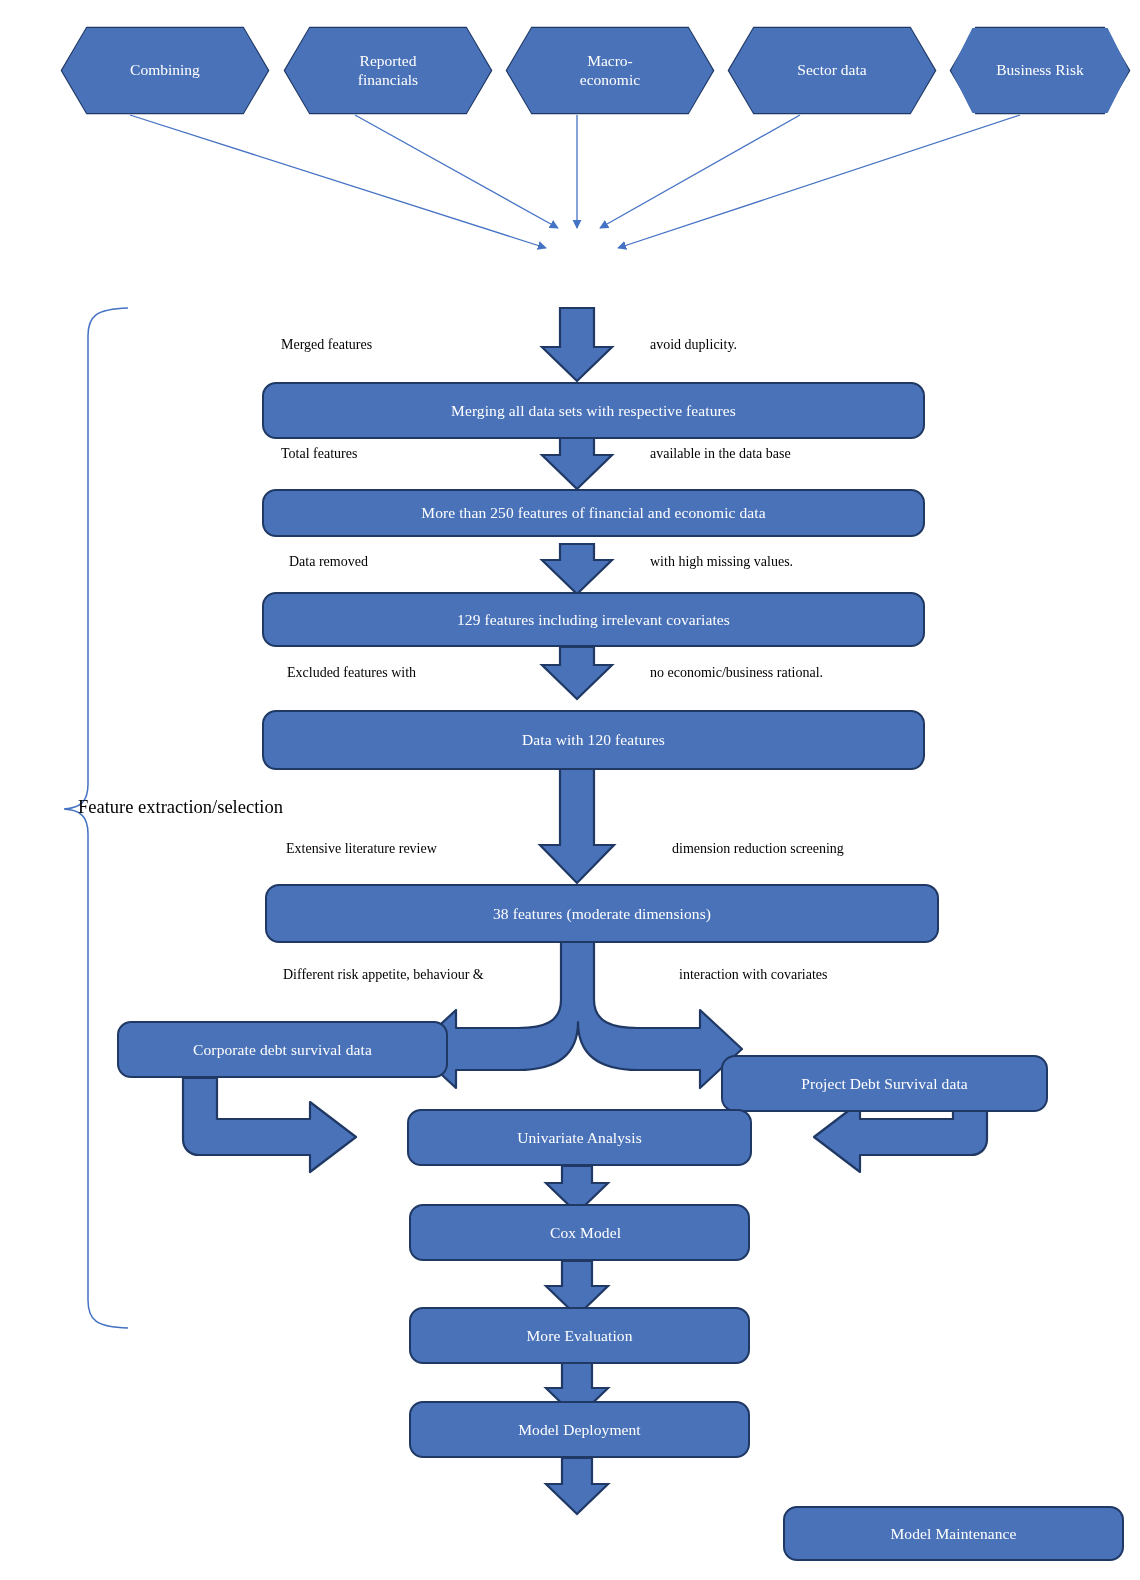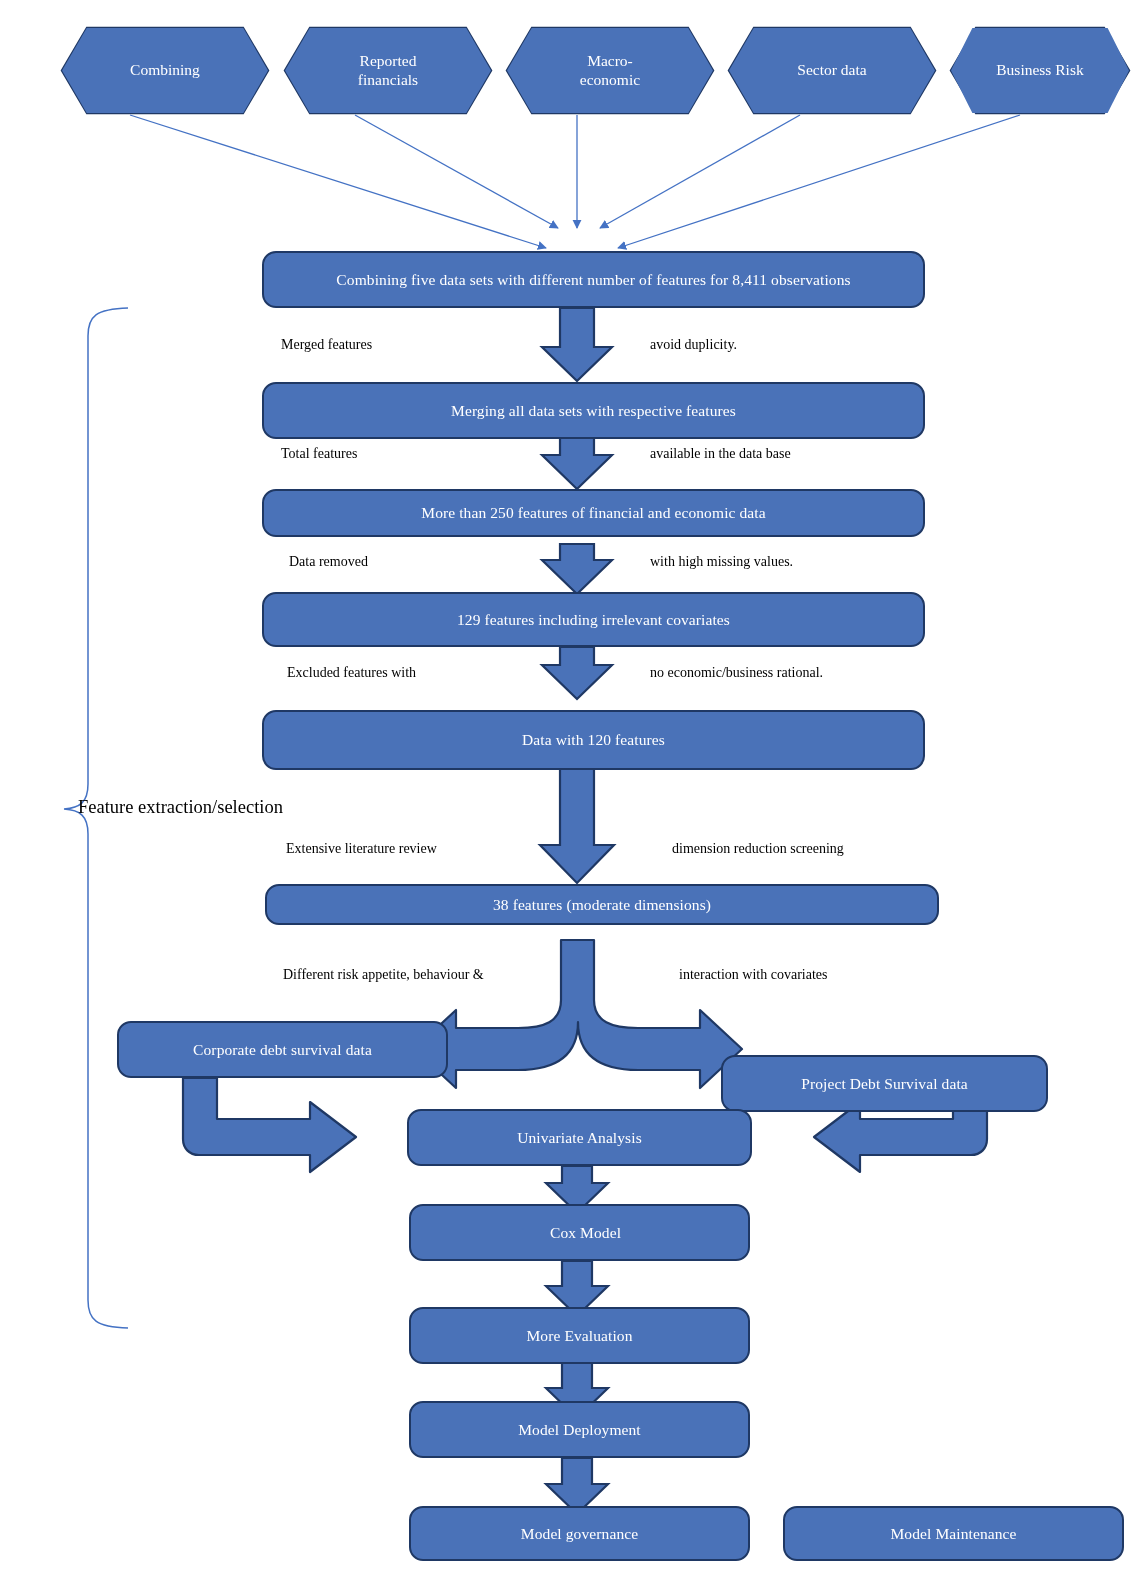--- a/index.html
+++ b/index.html
@@ -138,41 +138,38 @@
   <div class="hex" style="left:507px;top:28px;width:206px;height:85px;">
     <span class="ml">Macro-<br>economic</span>
   </div>
   <div class="hex" style="left:729px;top:28px;width:206px;height:85px;">
     <span>Sector data</span>
   </div>
   <div class="hex" style="left:951px;top:28px;width:178px;height:85px;">
     <span>Business Risk</span>
   </div>
 
-  <div class="box r14" style="left:262px;top:251px;width:663px;height:57px;">
-    <span>Combining five data sets with different number of features for 8,411 observations</span>
-  </div>
 
   <div class="box r14" style="left:262px;top:382px;width:663px;height:57px;">
     <span>Merging all data sets with respective features</span>
   </div>
 
   <div class="box r14" style="left:262px;top:489px;width:663px;height:48px;">
     <span>More than 250 features of financial and economic data</span>
   </div>
 
   <div class="box r14" style="left:262px;top:592px;width:663px;height:55px;">
     <span>129 features including irrelevant covariates</span>
   </div>
 
   <div class="box r14" style="left:262px;top:710px;width:663px;height:60px;">
     <span>Data with 120 features</span>
   </div>
 
-  <div class="box r14" style="left:265px;top:884px;width:674px;height:41px;">
+  <div class="box r14" style="left:265px;top:884px;width:674px;height:59px;">
     <span>38 features (moderate dimensions)</span>
   </div>
 
   <div class="edge-label" style="left:281px;top:337px;">Merged features</div>
   <div class="edge-label" style="left:650px;top:337px;">avoid duplicity.</div>
 
   <div class="edge-label" style="left:281px;top:446px;">Total features</div>
   <div class="edge-label" style="left:650px;top:446px;">available in the data base</div>
 
   <div class="edge-label" style="left:289px;top:554px;">Data removed</div>
@@ -202,20 +199,17 @@
   <div class="box r14" style="left:409px;top:1204px;width:341px;height:57px;padding-left:12px;">
     <span>Cox Model</span>
   </div>
   <div class="box r14" style="left:409px;top:1307px;width:341px;height:57px;">
     <span>More Evaluation</span>
   </div>
   <div class="box r14" style="left:409px;top:1401px;width:341px;height:57px;">
     <span>Model Deployment</span>
   </div>
 
-  <div class="box r14" style="left:409px;top:1506px;width:341px;height:55px;">
-    <span>Model governance</span>
-  </div>
   <div class="box r14" style="left:783px;top:1506px;width:341px;height:55px;">
     <span>Model Maintenance</span>
   </div>
 
 </div>
 
 </body></html>

